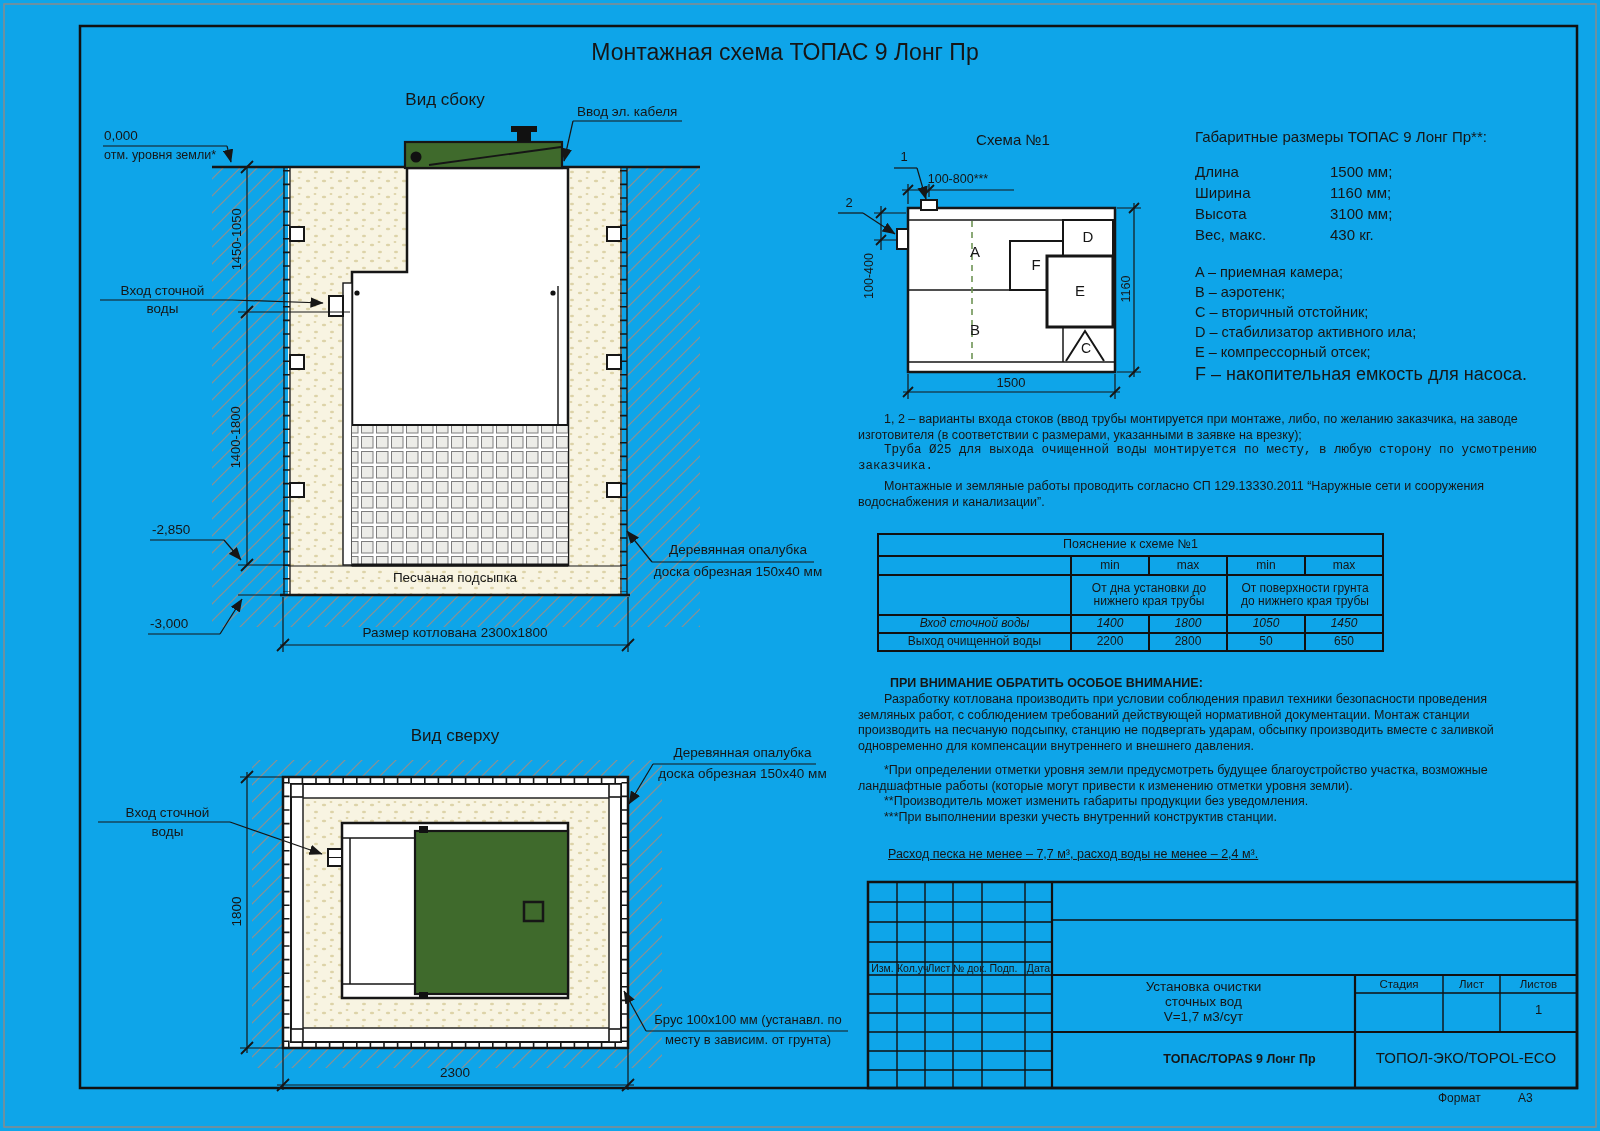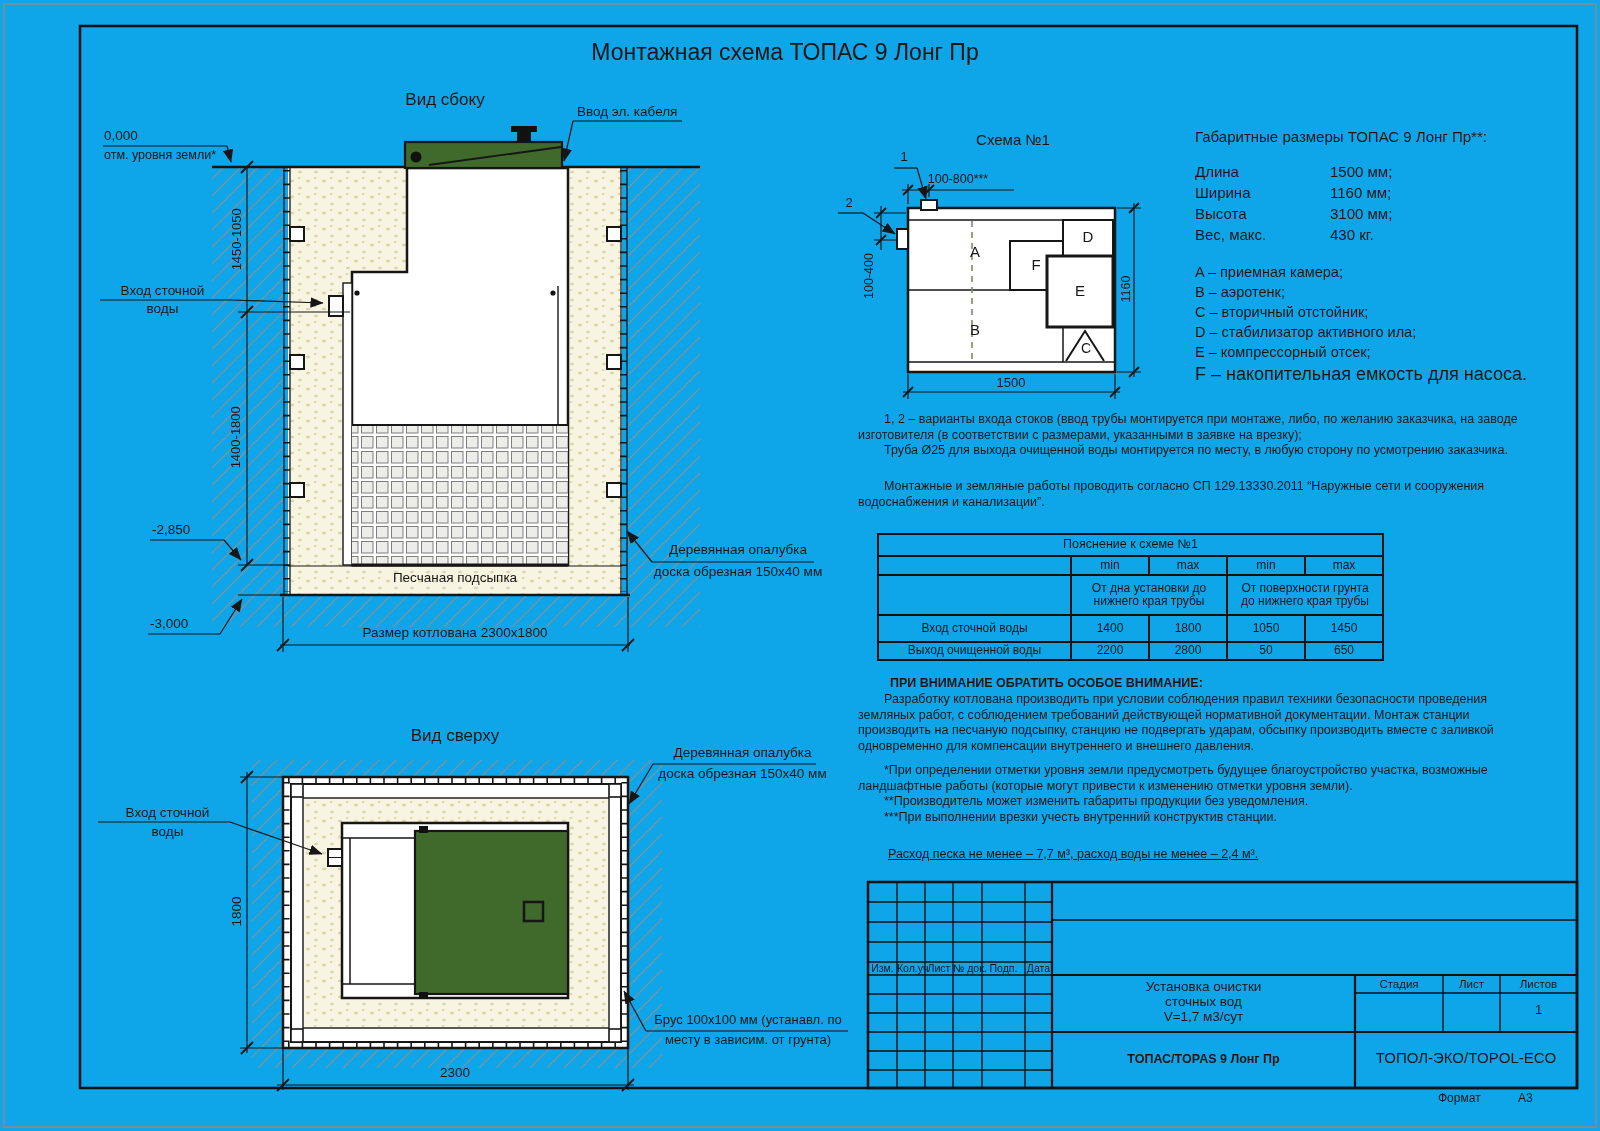--- a/index.html
+++ b/index.html
@@ -246,21 +246,21 @@
 <div class="t" style="left:1330px;top:227px;font-size:15px;">430 кг.</div>
 <div class="t" style="left:1195px;top:264px;font-size:14.5px;">A – приемная камера;</div>
 <div class="t" style="left:1195px;top:284px;font-size:14.5px;">B – аэротенк;</div>
 <div class="t" style="left:1195px;top:304px;font-size:14.5px;">C – вторичный отстойник;</div>
 <div class="t" style="left:1195px;top:324px;font-size:14.5px;">D – стабилизатор активного ила;</div>
 <div class="t" style="left:1195px;top:344px;font-size:14.5px;">E – компрессорный отсек;</div>
 <div class="t" style="left:1195px;top:364px;font-size:18px;">F – накопительная емкость для насоса.</div>
 
 <div class="t" style="left:858px;top:412px;width:682px;font-size:12.5px;line-height:15.5px;white-space:normal;">
   <p style="margin:0;text-indent:26px;">1, 2 – варианты входа  стоков (ввод трубы монтируется при монтаже, либо, по желанию заказчика, на заводе изготовителя (в соответствии с размерами, указанными в заявке на врезку);</p>
-  <p style="margin:0;text-indent:26px;">Труба Ø25 для выхода очищенной воды монтируется по месту, в любую сторону по усмотрению заказчика.</p>
+  <p style="margin:0;text-indent:26px;font-family:Liberation Mono, monospace;">Труба Ø25 для выхода очищенной воды монтируется по месту, в любую сторону по усмотрению заказчика.</p>
 </div>
 <div class="t" style="left:858px;top:479px;width:682px;font-size:12.5px;line-height:15.5px;white-space:normal;">
   <p style="margin:0;text-indent:26px;">Монтажные и земляные работы проводить согласно СП 129.13330.2011 “Наружные сети и сооружения водоснабжения и канализации”.</p>
 </div>
 
 <table class="exp">
   <tbody>
         <tr>
           <td colspan="5" style="height:20px;font-size:12.5px;">Пояснение к схеме №1</td>
         </tr>
@@ -275,21 +275,21 @@
     <td style="width:187px;height:38px;"></td>
     <td colspan="2" style="width:150px;">
       <span>От дна установки до</span><br>
       <span>нижнего края трубы</span>
     </td>
     <td colspan="2" style="width:150px;">
       <span>От поверхности грунта</span><br>
       <span>до нижнего края трубы</span>
     </td>
   </tr>
-  <tr style="height:27px;">
+  <tr style="height:18px;font-style:italic;">
     <td>Вход сточной воды</td>
     <td>1400</td>
     <td>1800</td>
     <td>1050</td>
     <td>1450</td>
   </tr>
   <tr style="height:18px;">
     <td>Выход очищенной воды</td>
     <td>2200</td>
     <td>2800</td>
@@ -316,18 +316,18 @@
 <div class="t c" style="left:953px;top:963px;width:29px;font-size:10.5px;">№ док.</div>
 <div class="t c" style="left:982px;top:963px;width:43px;font-size:10.5px;">Подп.</div>
 <div class="t c" style="left:1025px;top:963px;width:27px;font-size:10.5px;">Дата</div>
 <div class="t c" style="left:1355px;top:978px;width:88px;font-size:11.5px;">Стадия</div>
 <div class="t c" style="left:1443px;top:978px;width:57px;font-size:11.5px;">Лист</div>
 <div class="t c" style="left:1500px;top:978px;width:77px;font-size:11.5px;">Листов</div>
 <div class="t c" style="left:1500px;top:1003px;width:77px;font-size:13px;">1</div>
 <div class="t c" style="left:1052px;top:979px;width:303px;font-size:13.5px;">Установка очистки</div>
 <div class="t c" style="left:1052px;top:994px;width:303px;font-size:13.5px;">сточных вод</div>
 <div class="t c" style="left:1052px;top:1009px;width:303px;font-size:13.5px;">V=1,7 м3/сут</div>
-<div class="t c" style="left:1052px;top:1052px;width:303px;font-size:12.5px;font-weight:bold;">ТОПАС/TOPAS 9 Лонг Пр</div>
+<div class="t c" style="left:1052px;top:1052px;width:303px;font-size:12.5px;font-weight:bold;padding-left:36px;">ТОПАС/TOPAS 9 Лонг Пр</div>
 <div class="t c" style="left:1355px;top:1050px;width:222px;font-size:15px;">ТОПОЛ-ЭКО/TOPOL-ECO</div>
 <div class="t" style="left:1438px;top:1092px;font-size:12px;">Формат</div>
 <div class="t" style="left:1518px;top:1092px;font-size:12px;">А3</div>
 
 </div>
 
 </body></html>

